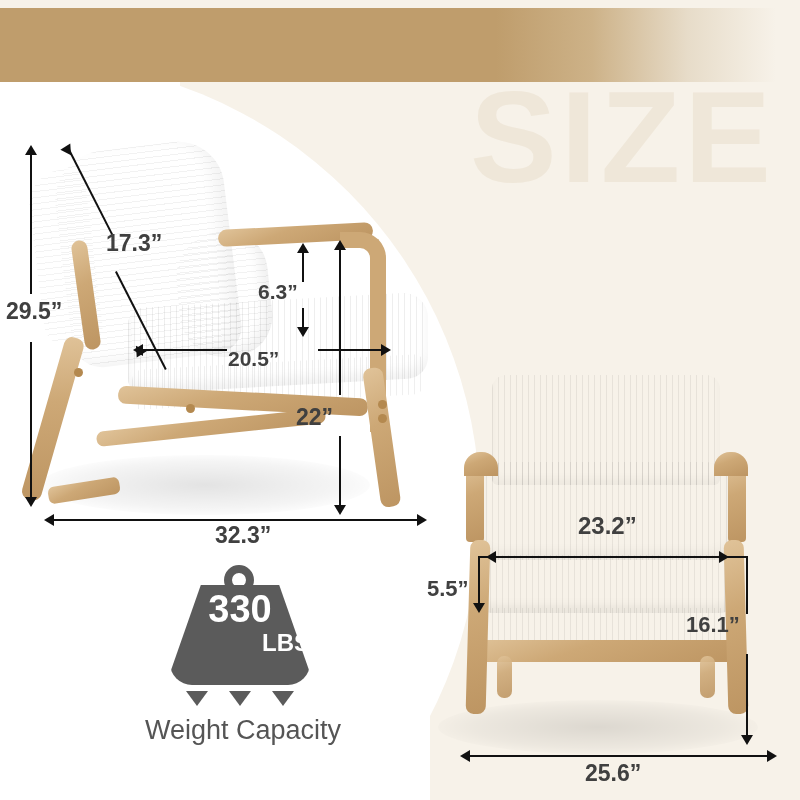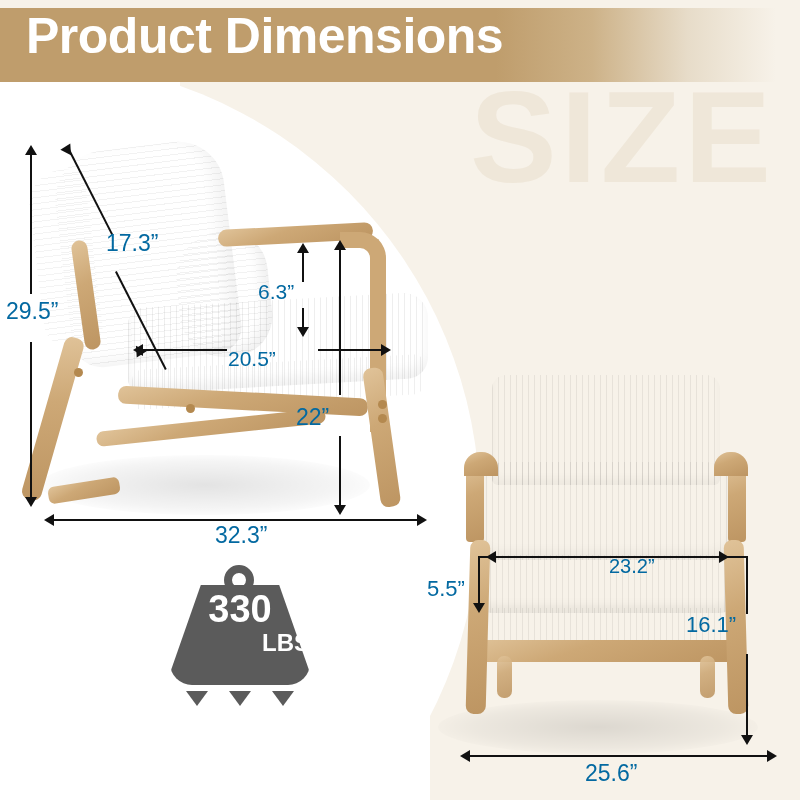--- a/index.html
+++ b/index.html
@@ -43,21 +43,21 @@
   .banner-title{
     position:absolute;left:26px;top:11px;
     color:#ffffff;font-size:50px;font-weight:bold;
     letter-spacing:-0.5px;line-height:1;
     font-family:"Liberation Sans", sans-serif;
     white-space:nowrap;
   }
 
   
   .dim{
-    position:absolute;color:#0369a1;font-weight:400;
+    position:absolute;color:#404040;font-weight:700;
     font-family:"Liberation Sans", sans-serif;
     white-space:nowrap;line-height:1;
   }
 
   
   .ln{position:absolute;background:#111;}
   .vln{width:2px;}
   .hln{height:2px;}
   .arrow{position:absolute;width:0;height:0;}
   .ar-up{border-left:6px solid transparent;border-right:6px solid transparent;border-bottom:10px solid #111;}
@@ -121,21 +121,20 @@
 
 <div id="page">
 
   <div class="bg-cream"></div>
   <div class="bg-white-wedge"></div>
   <div class="bg-white-left"></div>
   <div class="bg-white-bottomleft"></div>
   <div class="watermark">SIZE</div>
 
   <div class="banner"></div>
-  <div class="banner-title">Product Dimensions</div>
 
   <div>
     <div class="shadow-ellipse" style="left:40px;top:455px;width:330px;height:60px;"></div>
 
     <div class="cush ribs-v" style="position:absolute;left:62px;top:146px;width:170px;height:215px;border-radius:50px 46px 26px 30px;transform:rotate(-7deg);box-shadow:inset -10px -6px 16px rgba(0,0,0,0.05);"></div>
 
     <div class="cush ribs-v" style="position:absolute;left:36px;top:170px;width:58px;height:175px;border-radius:34px 20px 16px 22px;transform:rotate(-7deg);opacity:.92;"></div>
 
     <div class="cush ribs-v" style="position:absolute;left:178px;top:232px;width:92px;height:125px;border-radius:46px 40px 40px 44px;transform:rotate(-6deg);box-shadow:inset -8px -5px 12px rgba(0,0,0,0.06);"></div>
 
@@ -216,20 +215,21 @@
   <div class="wb-wrap">
     <div>
       <div class="wb-ring"></div>
       <div class="wb-body"></div>
       <div class="wb-330">330</div>
       <div class="wb-lbs">LBS</div>
     </div>
     <div class="wb-tri" style="left:38px;"></div>
     <div class="wb-tri" style="left:81px;"></div>
     <div class="wb-tri" style="left:124px;"></div>
+    <div class="wb-caption">Weight Capacity</div>
   </div>
 
   <div>
     <div class="shadow-ellipse" style="left:438px;top:700px;width:320px;height:54px;"></div>
 
     <div class="cush ribs" style="position:absolute;left:492px;top:375px;width:228px;height:110px;border-radius:14px 14px 6px 6px;box-shadow:inset 0 -6px 10px rgba(0,0,0,0.04);"></div>
 
     <div class="cush ribs" style="position:absolute;left:480px;top:462px;width:250px;height:98px;border-radius:24px 24px 16px 16px;box-shadow:inset 0 -8px 12px rgba(0,0,0,0.05);"></div>
 
     <div class="cush ribs" style="position:absolute;left:478px;top:555px;width:256px;height:58px;border-radius:10px 10px 14px 14px;box-shadow:inset 0 -8px 10px rgba(0,0,0,0.05);"></div>
@@ -249,21 +249,21 @@
 
     <div class="wood" style="position:absolute;left:497px;top:656px;width:15px;height:42px;border-radius:7px;opacity:.9;"></div>
     <div class="wood" style="position:absolute;left:700px;top:656px;width:15px;height:42px;border-radius:7px;opacity:.9;"></div>
   </div>
 
   <div>
     <div class="arrow ar-lf" style="left:486px;top:551px;"></div>
     <div class="ln hln" style="left:496px;top:556px;width:80px;"></div>
     <div class="ln hln" style="left:652px;top:556px;width:68px;"></div>
     <div class="arrow ar-rt" style="left:719px;top:551px;"></div>
-    <div class="dim" style="left:578px;top:556px;font-size:20px;padding-left:31px;">23.2”</div>
+    <div class="dim" style="left:578px;top:514px;font-size:24px;">23.2”</div>
   </div>
 
   <div>
     <div class="ln vln" style="left:478px;top:558px;height:46px;"></div>
     <div class="arrow ar-dn" style="left:473px;top:603px;"></div>
     <div class="dim" style="left:427px;top:578px;font-size:22px;">5.5”</div>
   </div>
 
   <div>
     <div class="ln hln" style="left:478px;top:556px;width:270px;"></div>

